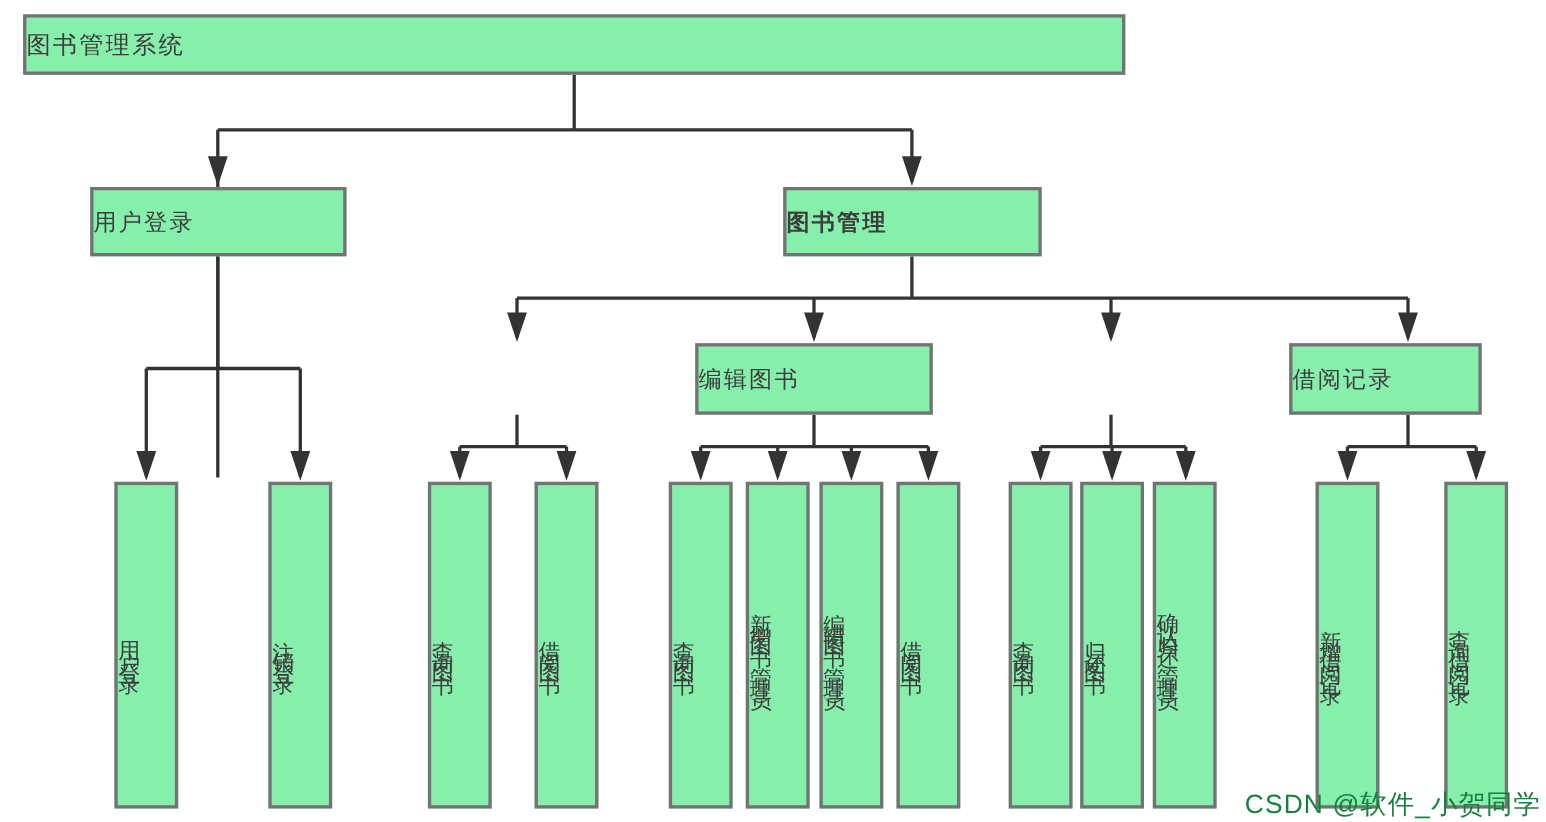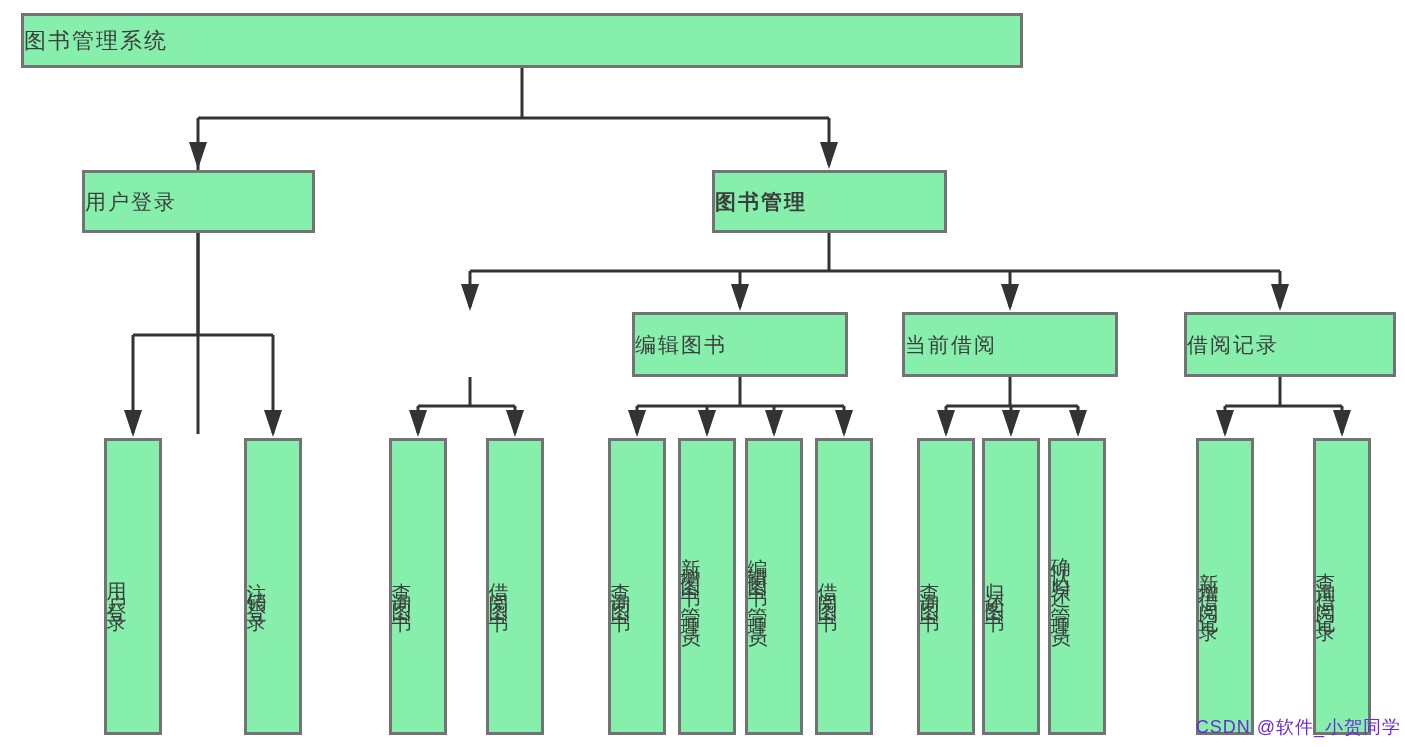--- a/index.html
+++ b/index.html
@@ -40,22 +40,22 @@
     font-size: 20px;
     letter-spacing: 10px;
     line-height: 1;
     color: #3d3d3d;
     white-space: nowrap;
   }
   .watermark {
     position: absolute;
     top: 715px;
     right: 4px;
-    font-size: 18px;
-    color: #6d28d9;
+    font-size: 24px;
+    color: #15803d;
     letter-spacing: 1px;
     z-index: 5;
     white-space: nowrap;
   }
 </style>
 </head>
 <body>
 
 <div class="canvas">
 
@@ -156,24 +156,21 @@
   <div class="node lvl2" style="left:82px; width:233px;">
     <span class="hlabel">用户登录</span>
   </div>
   <div class="node lvl2" style="left:712px; width:235px;font-weight:bold;">
     <span class="hlabel">图书管理</span>
   </div>
 
   <div class="node lvl3" style="left:632px; width:216px;">
     <span class="hlabel">编辑图书</span>
   </div>
-  <div class="node lvl3" style="left:902px; width:216px;">
-    <span class="hlabel">当前借阅</span>
-  </div>
-  <div class="node lvl3" style="left:1172px; width:212px;margin-left:12px;">
+  <div class="node lvl3" style="left:1172px; width:175px;">
     <span class="hlabel">借阅记录</span>
   </div>
 
   <div class="node leaf" style="left:104px;">
     <span class="vlabel">用户登录</span>
   </div>
   <div class="node leaf" style="left:244px;">
     <span class="vlabel">注销登录</span>
   </div>
 

